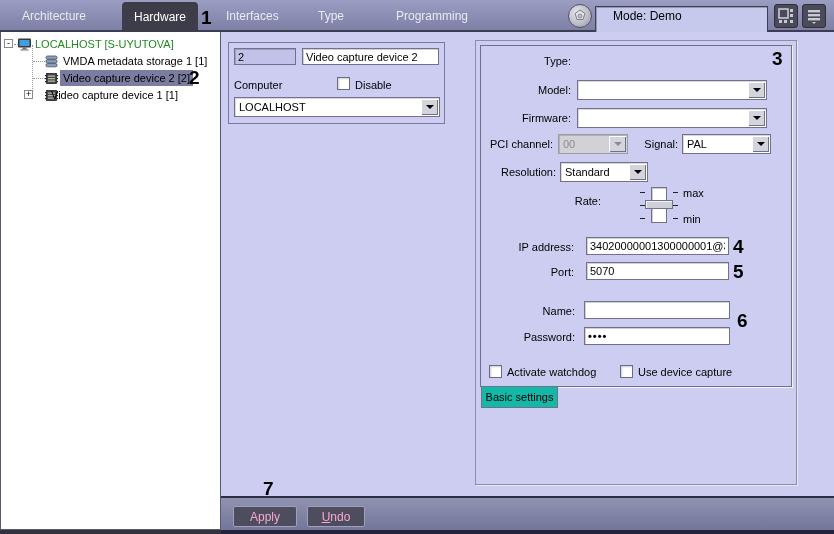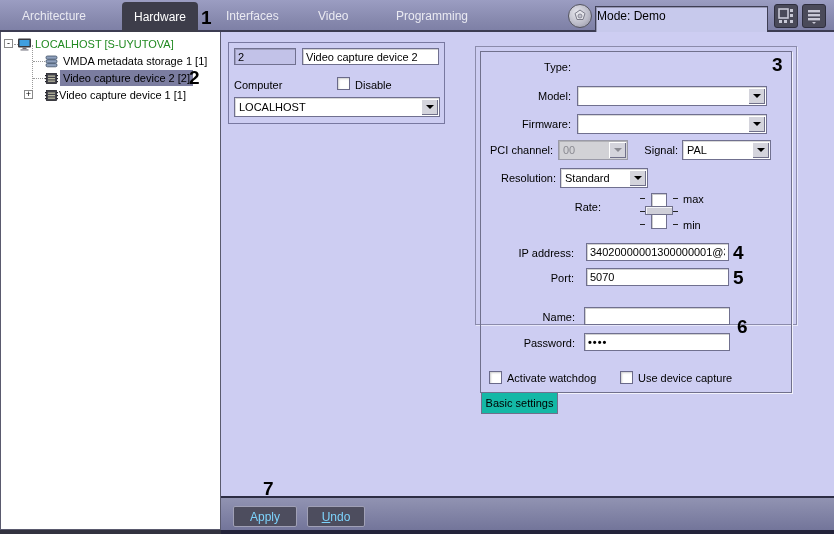--- a/index.html
+++ b/index.html
@@ -12,21 +12,21 @@
   .menu-item { position:absolute; top:9px; font-size:12px; color:#eaeaf2; cursor:default; }
   #tab-hardware { position:absolute; left:122px; top:2px; width:76px; height:30px;
     background:#3d3d4a; border-radius:4px 4px 0 0; color:#fff; font-size:12px;
     display:flex; align-items:center; justify-content:center; }
   .annotation { position:absolute; color:#000; font-weight:700; font-size:19px; line-height:1; }
   #sphere-btn { position:absolute; left:568px; top:4px; width:24px; height:24px; border-radius:50%;
     background:radial-gradient(circle at 38% 35%, #e8e8ee, #b9b9c6 60%, #8f8fa0); border:1px solid #55555f;
     display:flex; align-items:center; justify-content:center; }
   #mode-field { position:absolute; left:595px; top:6px; width:173px; height:32px;
     background:#c7c9ec; border:1px solid #3e3e54; box-shadow:inset 1px 1px 0 rgba(0,0,0,.25);
-    font-size:12px; color:#000; padding-left:1px; line-height:18px; }
+    font-size:12px; color:#000; padding-left:17px; line-height:18px; }
   .topbar-btn { position:absolute; top:4px; width:24px; height:24px; background:#4a4a59;
     border:1px solid #2e2e3e; border-radius:3px; display:flex; align-items:center; justify-content:center; }
 
   
   #tree-panel { position:absolute; left:0; top:32px; width:221px; height:498px; background:#fff;
     border:1px solid #5a5a6e; border-top:none; }
   .tree-row { position:absolute; left:0; height:16px; line-height:16px; font-size:11px; color:#000; white-space:nowrap; }
   .expander { position:absolute; width:9px; height:9px; background:#fff; border:1px solid #8a8a8a;
     font-size:9px; line-height:7px; text-align:center; color:#000; }
   .tree-label { position:absolute; top:0; }
@@ -52,55 +52,55 @@
   .combo .val { position:absolute; left:4px; top:50%; transform:translateY(-50%); white-space:nowrap; }
   .dd-btn { position:absolute; right:1px; top:1px; bottom:1px; width:17px; background:#d4d4dc;
     box-shadow:inset 1px 1px 0 #fff, inset -1px -1px 0 #70708a;
     display:flex; align-items:center; justify-content:center; }
   .dd-arrow { width:0; height:0; border-left:4px solid transparent; border-right:4px solid transparent;
     border-top:4px solid #000; }
   .combo.disabled { background:#d2d2d6; color:#8a8a92; border-color:#9a9aa8; }
   .combo.disabled .dd-arrow { border-top-color:#8a8a92; }
 
   
-  #settings-panel { position:absolute; left:254px; top:14px; width:322px; height:279px;
+  #settings-panel { position:absolute; left:254px; top:8px; width:322px; height:445px;
     border:1px solid #8b8bab; box-shadow:1px 1px 0 #e8e8fa; }
   #settings-inner { position:absolute; left:4px; top:4px; width:312px; height:342px;
     border:1px solid #70708c; box-shadow:1px 1px 0 #f2f2fc; }
   .slabel { position:absolute; font-size:11px; color:#000; text-align:right; white-space:nowrap; }
   #basic-tab { position:absolute; left:5px; top:346px; width:77px; height:21px; background:#14b8a6;
     border:1px solid #70708c; border-top:none; font-size:11px; display:flex; align-items:center; justify-content:center; }
 
   
   .slider-track { position:absolute; width:16px; height:36px; background:#fff; border:1px solid #70708f;
     box-shadow:inset 1px 1px 0 rgba(0,0,0,.2); }
   .slider-thumb { position:absolute; width:28px; height:9px; background:#cfcfd8; border:1px solid #70708a;
     box-shadow:inset 1px 1px 0 #f4f4f8; }
   .tick { position:absolute; width:5px; height:1px; background:#222; }
 
   
   #footer-strip { position:absolute; left:221px; top:496px; width:613px; height:38px;
     background:linear-gradient(#9193b2,#73759a); border-top:2px solid #2d2d44; border-bottom:4px solid #23233a; }
   .footer-btn { position:absolute; top:8px; height:21px; background:#4d4d5e; border:1px solid #a0a0b6;
-    border-radius:2px; color:#7dd3fc; font-size:12px; font-family:"Liberation Sans",sans-serif;
+    border-radius:2px; color:#f9a8d4; font-size:12px; font-family:"Liberation Sans",sans-serif;
     display:flex; align-items:center; justify-content:center; }
   .u { text-decoration:underline; }
 </style>
 </head>
 <body>
 
 <div id="app">
 
   <div id="topbar">
     <div class="menu-item" style="left:22px">Architecture</div>
     <div id="tab-hardware">
       <span>Hardware</span>
     </div>
     <div class="menu-item" style="left:226px">Interfaces</div>
-    <div class="menu-item" style="left:318px">Video</div>
+    <div class="menu-item" style="left:318px">Type</div>
     <div class="menu-item" style="left:396px">Programming</div>
     <div class="annotation" style="left:201px; top:8px">1</div>
 
     <div id="sphere-btn">
       <svg width="16" height="16" viewBox="0 0 16 16">
         <polygon points="8,2 13,5.5 11,11.5 5,11.5 3,5.5" fill="#e4e4ea" stroke="#7a7a88" stroke-width="1"></polygon>
         <circle cx="8" cy="8" r="2" fill="#c0c0cc" stroke="#7a7a88" stroke-width="0.8"></circle>
       </svg>
     </div>
     <div id="mode-field">Mode: Demo</div>
@@ -182,21 +182,21 @@
           <rect x="3" y="6" width="7" height="1.3" fill="#b9b9a0"></rect>
           <rect x="3" y="8.5" width="7" height="1.3" fill="#b9b9a0"></rect>
           <rect x="0" y="3" width="1.5" height="1.2" fill="#23232a"></rect>
             <rect x="0" y="6" width="1.5" height="1.2" fill="#23232a"></rect>
             <rect x="0" y="9" width="1.5" height="1.2" fill="#23232a"></rect>
           <rect x="11.5" y="3" width="1.5" height="1.2" fill="#23232a"></rect>
             <rect x="11.5" y="6" width="1.5" height="1.2" fill="#23232a"></rect>
             <rect x="11.5" y="9" width="1.5" height="1.2" fill="#23232a"></rect>
         </svg>
       </span>
-      <span class="tree-label" style="left:58px">Video capture device 1 [1]</span>
+      <span class="tree-label" style="left:50px">Video capture device 1 [1]</span>
     </div>
   </div>
 
   <div id="main-panel">
 
     <div id="id-form">
       <input class="tfield" style="left: 5px; top: 5px; width: 62px; height: 17px; background: rgb(194, 194, 232);" value="2">
       <input class="tfield" style="left: 73px; top: 5px; width: 137px; height: 17px;" value="Video capture device 2">
       <div class="form-label" style="left:5px; top:36px">Computer</div>
       <div class="checkbox" style="left:108px; top:34px"></div>

